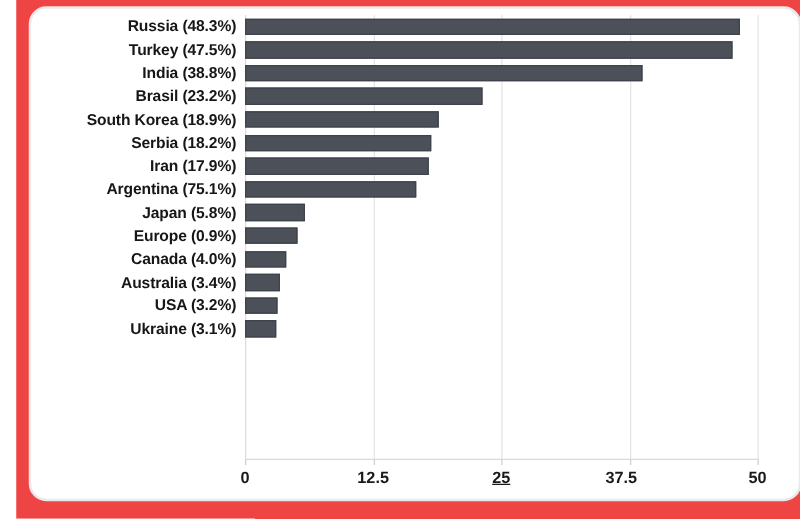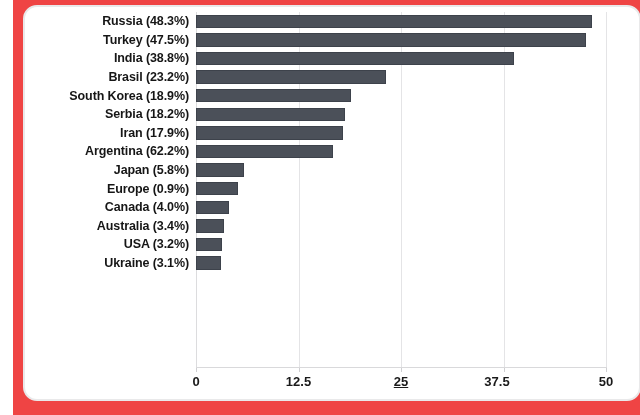--- a/index.html
+++ b/index.html
@@ -184,21 +184,21 @@
             <div class="bar" style="width: 149.24px; background: rgb(75, 80, 89); border-color: rgb(61, 66, 75);"></div>
           </div>
         </div>
         <div class="row">
           <div class="row-label">Iran (17.9%)</div>
           <div class="bar-track">
             <div class="bar" style="width: 146.78px; background: rgb(75, 80, 89); border-color: rgb(61, 66, 75);"></div>
           </div>
         </div>
         <div class="row">
-          <div class="row-label">Argentina (62.2%)</div>
+          <div class="row-label">Argentina (75.1%)</div>
           <div class="bar-track">
             <div class="bar" style="width: 136.94px; background: rgb(75, 80, 89); border-color: rgb(61, 66, 75);"></div>
           </div>
         </div>
         <div class="row">
           <div class="row-label">Japan (5.8%)</div>
           <div class="bar-track">
             <div class="bar" style="width: 47.56px; background: rgb(75, 80, 89); border-color: rgb(61, 66, 75);"></div>
           </div>
         </div>

